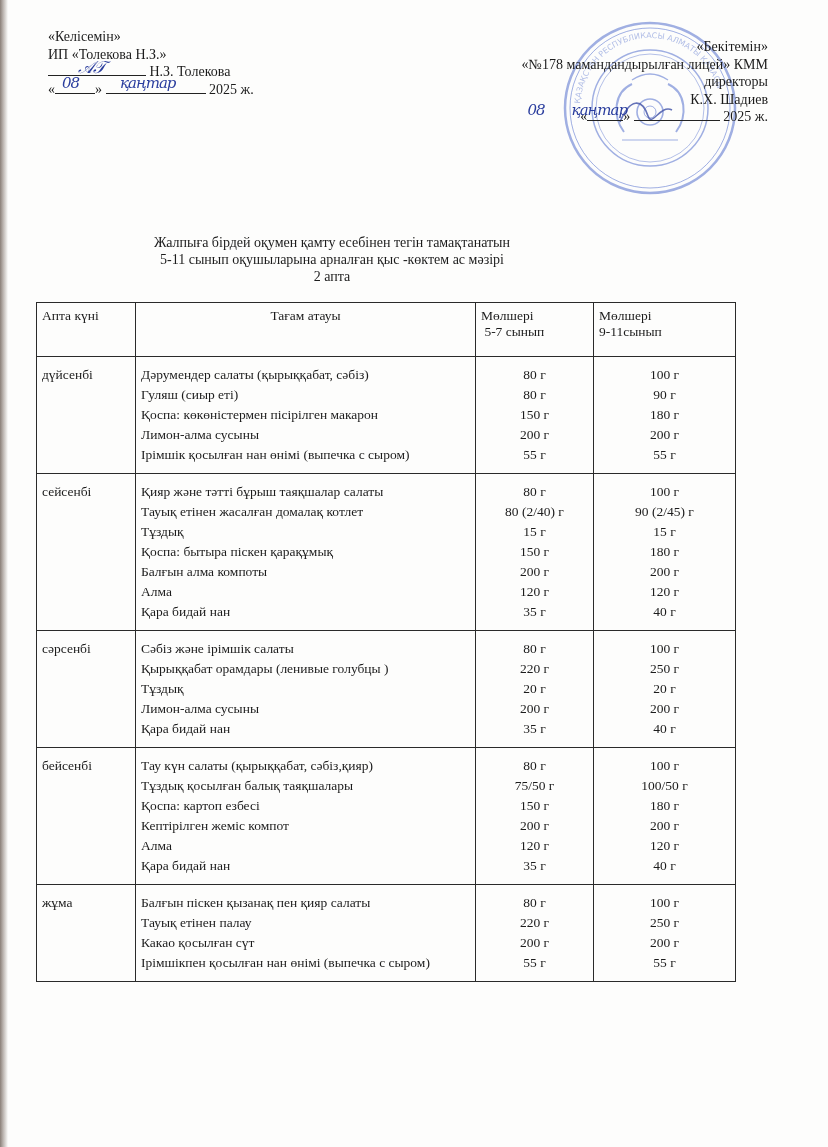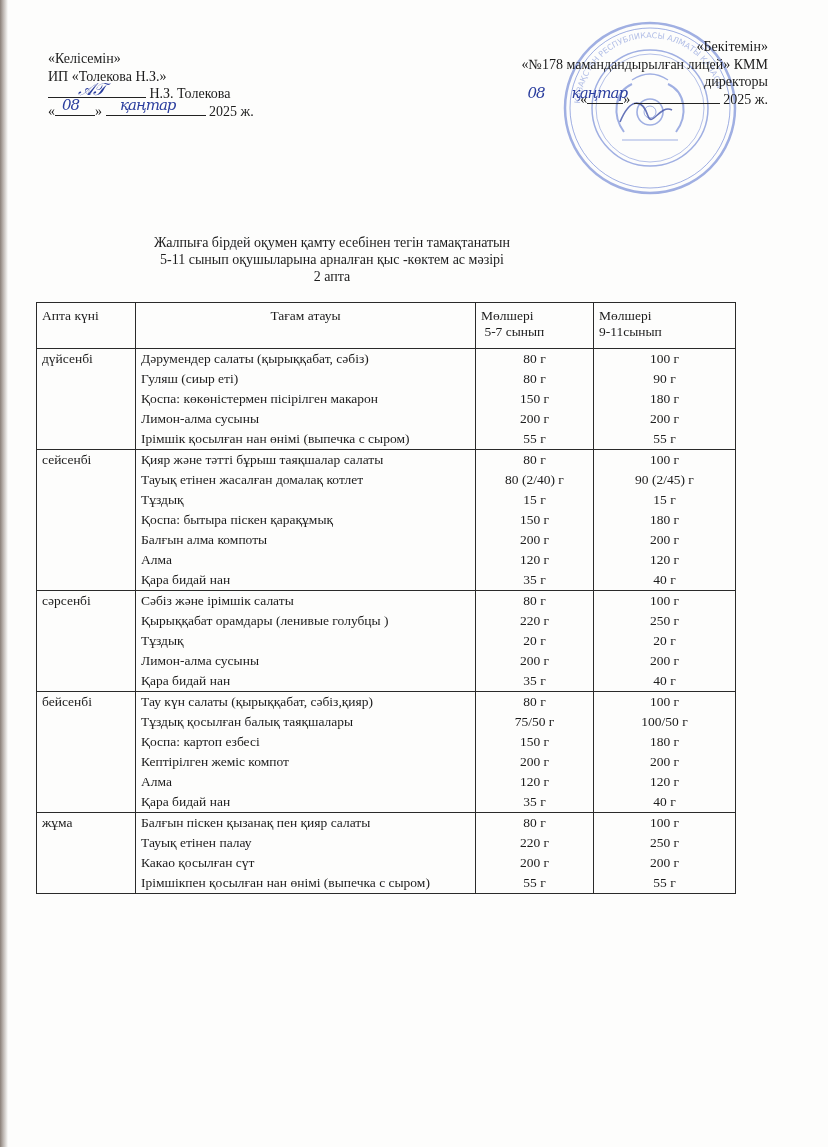--- a/index.html
+++ b/index.html
@@ -9,21 +9,21 @@
     position: relative;
     overflow: hidden;
     font-family: "Liberation Serif", "DejaVu Serif", serif;
     color: #1c1c1c;
   }
   .page-edge {
     position: absolute; left: 0; top: 0; width: 8px; height: 1147px;
     background: linear-gradient(to right, #8a7f78 0px, #b9b2ad 3px, #efeeec 7px, #fdfdfc 8px);
   }
   .approval-left {
-    position: absolute; left: 48px; top: 50px;
+    position: absolute; left: 48px; top: 28px;
     font-size: 14px; line-height: 17.5px;
   }
   .approval-right {
     position: absolute; right: 60px; top: 38px;
     font-size: 14px; line-height: 17.5px; text-align: right;
   }
   .line { white-space: nowrap; position: relative; }
   .blank-u { display: inline-block; border-bottom: 1px solid #222; vertical-align: baseline; height: 12px; }
   .sig {
     font-family: "DejaVu Serif", serif; font-style: italic;
@@ -35,21 +35,21 @@
   }
   .title {
     position: absolute; left: 0; width: 664px; top: 234px;
     text-align: center; font-size: 14px; line-height: 17px;
   }
   table.menu {
     position: absolute; left: 36px; top: 302px;
     border-collapse: collapse; font-size: 13.5px; line-height: 20px;
   }
   table.menu td, table.menu th {
-    border: 1.3px solid #2a2a2a; vertical-align: top; padding: 0 5px; font-weight: normal;
+    border: 1.3px solid #2a2a2a; vertical-align: top; padding: 8px 5px; font-weight: normal;
   }
   table.menu th { height: 40px; line-height: 16px; padding-top: 5px; }
   .c-day { width: 88px; text-align: left; padding-left: 6px; }
   .c-dish { width: 329px; text-align: left; }
   .c-q1 { width: 107px; text-align: center; }
   .c-q2 { width: 131px; text-align: center; }
   th.c-dish { text-align: center; }
   th.c-q1 { text-align: left; padding-left: 10px; }
   th.c-q2 { text-align: left; padding-left: 6px; }
   .item { display: block; white-space: nowrap; }
@@ -96,20 +96,21 @@
     <path id="stampArc" d="M 18 88 A 70 70 0 1 1 158 88" fill="none"></path>
     <text><textPath href="#stampArc" startOffset="2%">ҚАЗАҚСТАН РЕСПУБЛИКАСЫ АЛМАТЫ ҚАЛАСЫ</textPath></text>
   </g>
   <path d="M58 102 C 68 78, 80 78, 86 96 C 90 108, 98 84, 110 90" fill="none" stroke="#2b3e9e" stroke-width="1.6" stroke-opacity="0.85"></path>
 </svg>
 
 <div class="approval-right">
   <div class="line">«Бекітемін»</div>
   <div class="line">«№178 мамандандырылған лицей» КММ</div>
   <div class="line">директоры</div>
+  <div class="line">К.Х. Шадиев</div>
   <div class="line">
     <span>«</span><span class="blank-u" style="width:36px;"></span><span>»</span>
     <span class="blank-u" style="width:86px;"></span>
     <span>2025 ж.</span>
     <span class="sig" style="left:6px; top:-6px;">08</span>
     <span class="sig" style="left:50px; top:-6px;">қаңтар</span>
   </div>
 </div>
 
 <div class="title">

